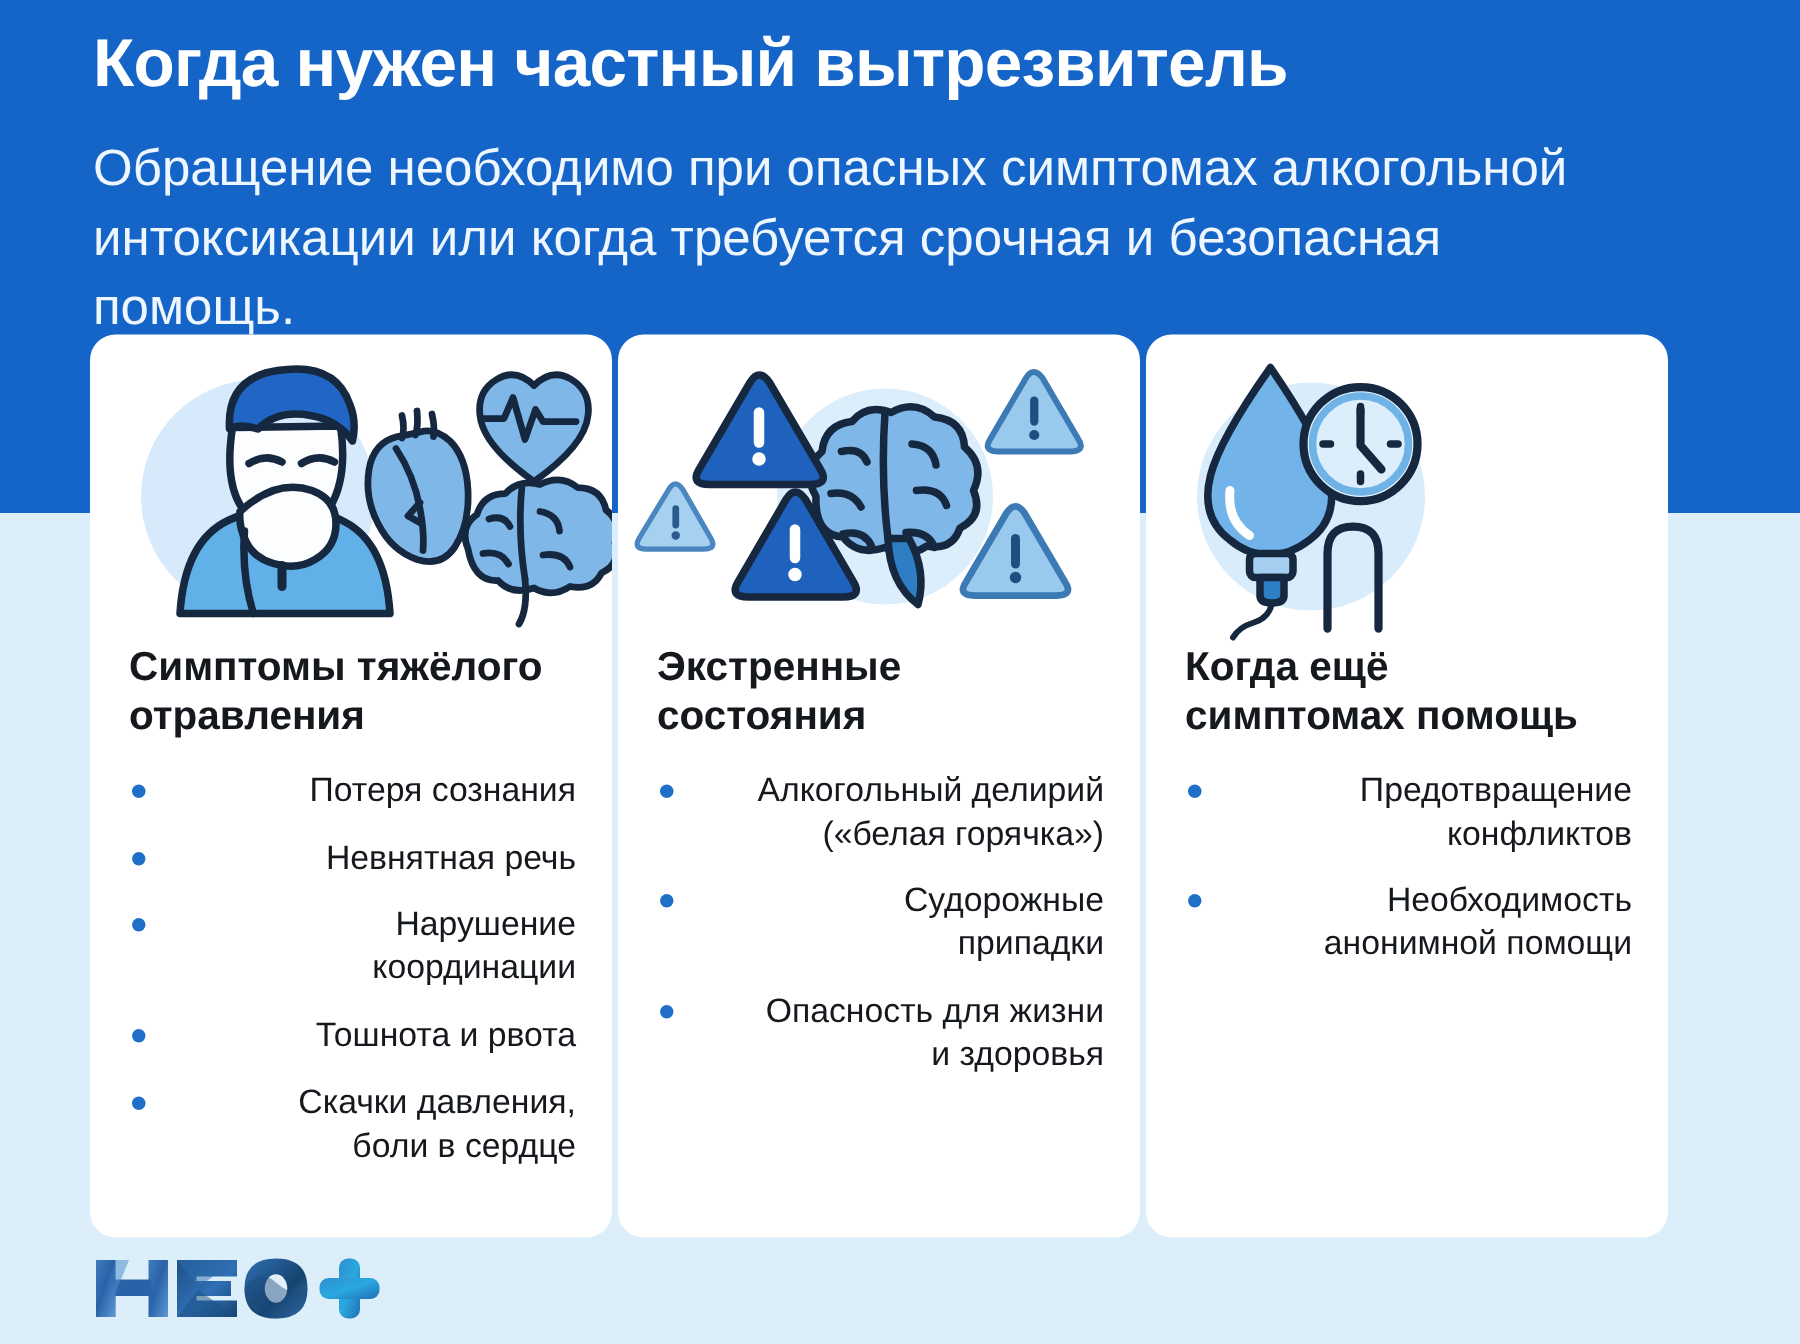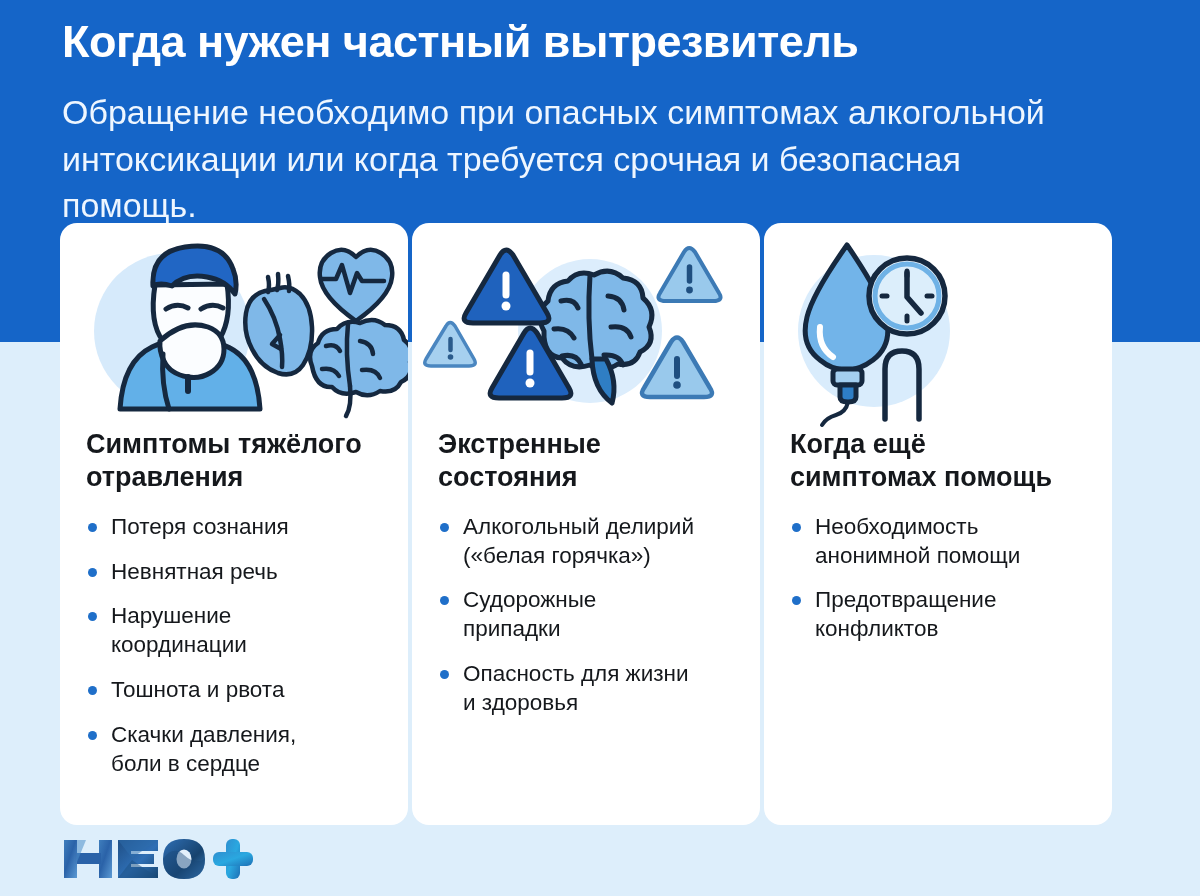--- a/index.html
+++ b/index.html
@@ -92,20 +92,21 @@
   }
   .bullets { list-style:none; }
   .bullet {
     position:relative;
     padding-left:25px;
     margin-bottom:16px;
     font-size:22.5px;
     line-height:1.28;
     color:#15181c;
     white-space:pre-line;
+    text-align:right;
   }
   .bullet::before {
     content:"";
     position:absolute;
     left:2px; top:10px;
     width:9px; height:9px;
     border-radius:50%;
     background:#1f6fc9;
   }
 
@@ -262,24 +263,24 @@
           </g>
           <g stroke="#15283f" stroke-width="5.5" stroke-linecap="round" fill="none">
             <path d="M121 196 v-50 q0 -18 17 -18 q17 0 17 18 v50"></path>
           </g>
         </svg>
       </div>
       <div class="card-body">
         <div class="card-title">Когда ещё
 симптомах помощь</div>
         <ul class="bullets">
+          <li class="bullet">Предотвращение
+конфликтов</li>
           <li class="bullet">Необходимость
 анонимной помощи</li>
-          <li class="bullet">Предотвращение
-конфликтов</li>
         </ul>
       </div>
     </div>
 
   </div>
 
   <div class="logo">
     <svg width="210" height="46" viewBox="0 0 210 46" xmlns="http://www.w3.org/2000/svg">
       <defs>
         <linearGradient id="lg1" x1="0" y1="0" x2="1" y2="1">

